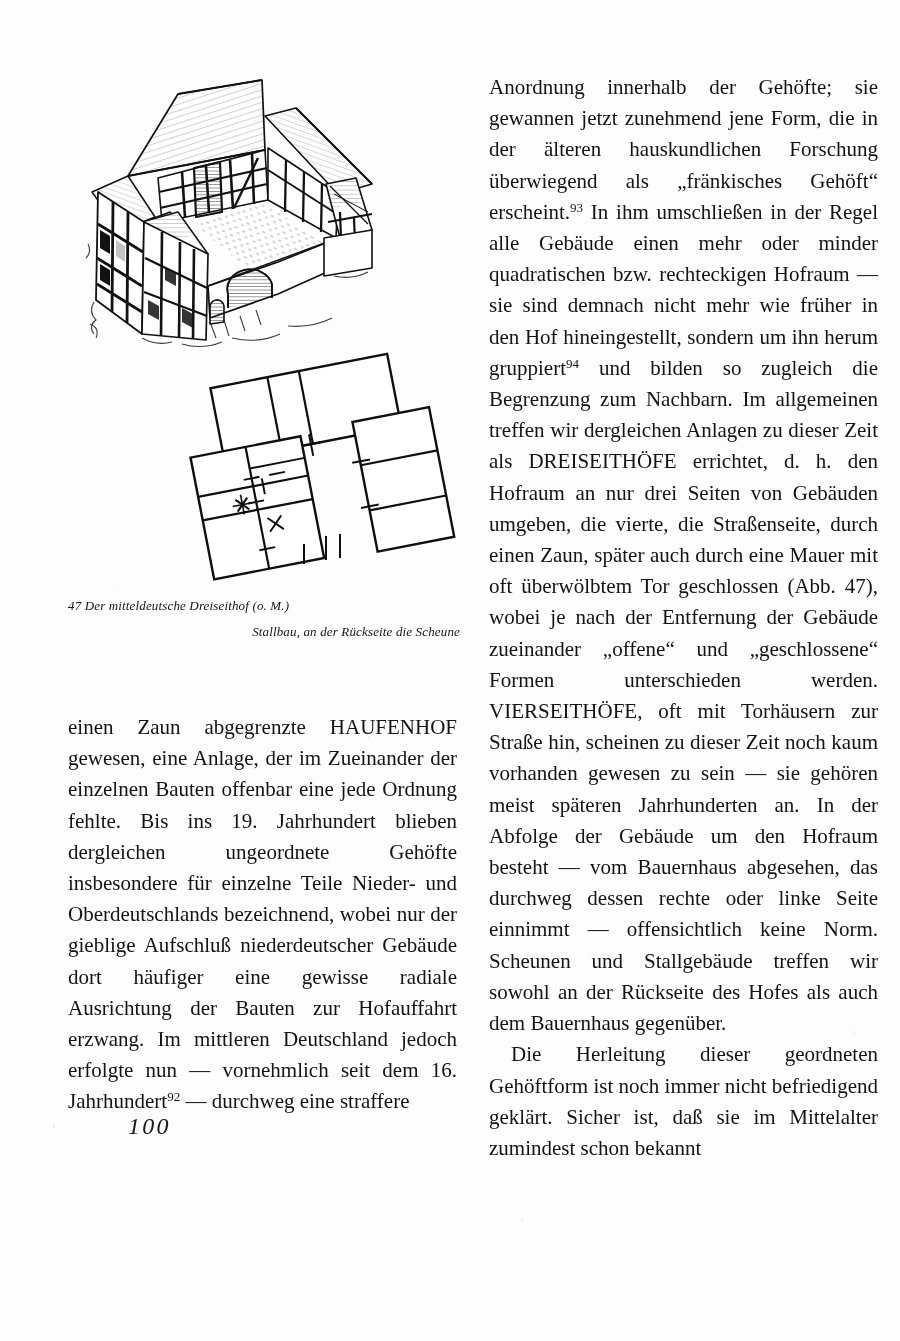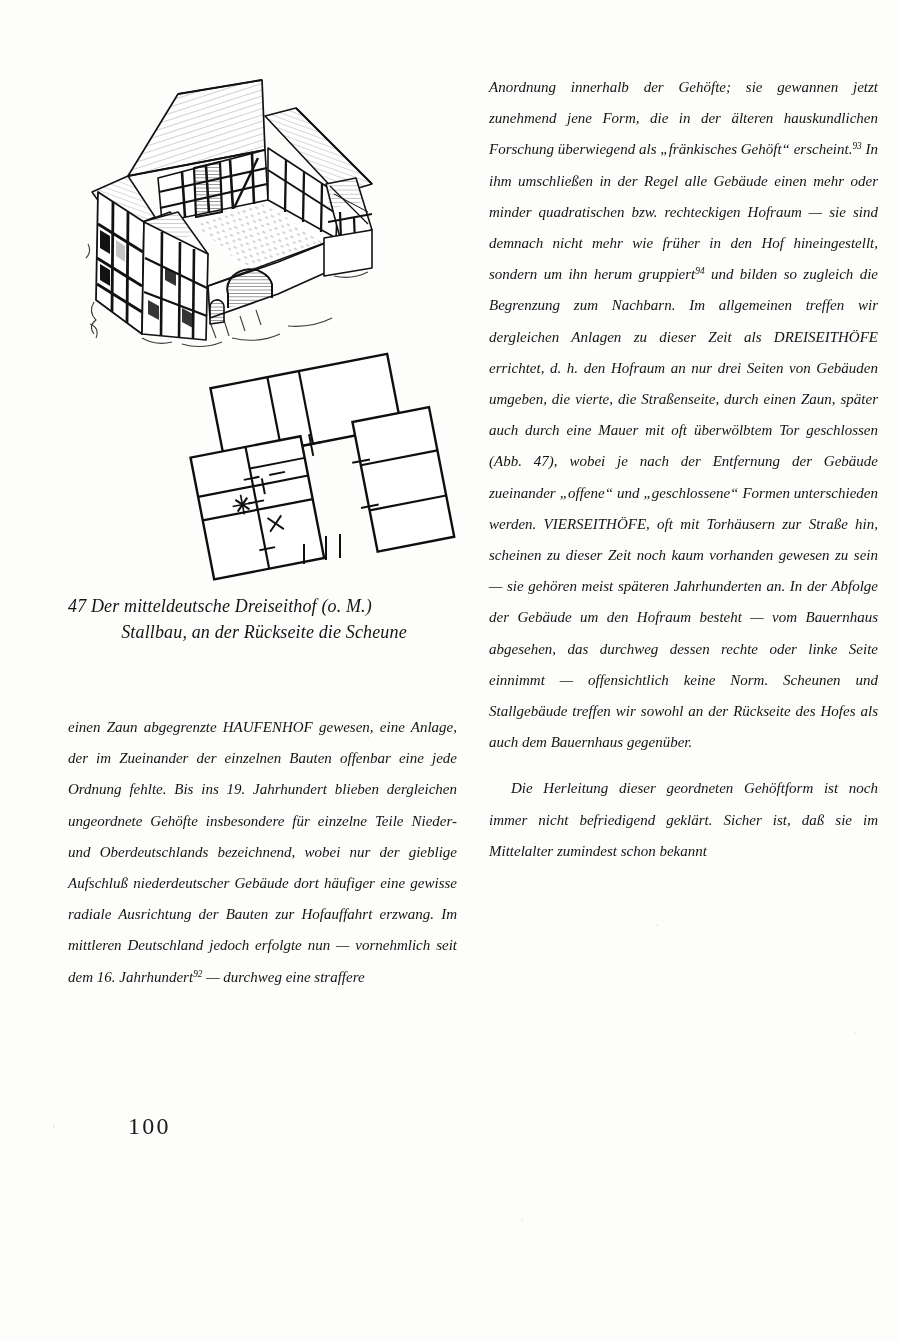--- a/index.html
+++ b/index.html
@@ -33,62 +33,62 @@
       radial-gradient(circle at 73% 69%, rgba(140,140,150,.20) 0 1px, transparent 1.5px),
       radial-gradient(circle at 13% 44%, rgba(140,140,150,.14) 0 1px, transparent 1.5px),
       radial-gradient(circle at 95% 77%, rgba(140,140,150,.17) 0 1px, transparent 1.5px);
   }
 
   
   .col {
     position: absolute;
     text-align: justify;
     text-justify: inter-word;
-    font-size: 15px;
+    font-size: 21px;
     line-height: 31.2px;
     -webkit-hyphens: none;
     hyphens: none;
-    font-style: italic;
   }
   .col p { margin: 0; }
-  .col p.indent { text-indent: 22px; margin-top: 15px; }
+  .col p.indent { text-indent: 22px; }
 
   #right-column {
     left: 489px;
     top: 72px;
     width: 389px;
   }
   #left-column {
     left: 68px;
     top: 712px;
     width: 389px;
   }
 
   
   #figure-caption {
     position: absolute;
     left: 68px;
     top: 593px;
     width: 392px;
     font-family: "Liberation Serif", "DejaVu Serif", serif;
     font-style: italic;
-    font-size: 18px;
+    font-size: 13px;
     line-height: 26.4px;
     text-align: justify;
     color: #141414;
     letter-spacing: .15px;
   }
   #figure-caption span.capline { display: block; }
-  #figure-caption span.capline.last { text-align: center; }
+  #figure-caption span.capline.last { text-align: right; }
 
   
   #page-number {
     position: absolute;
     left: 128px;
     top: 1113px;
+    font-style: italic;
     font-size: 24px;
     letter-spacing: 2.2px;
     color: #1a1a1a;
   }
 
   sup.fn {
     font-size: .62em;
     vertical-align: .52em;
     line-height: 0;
   }

